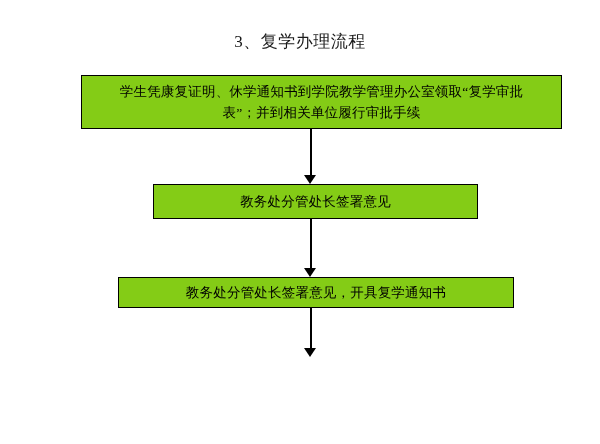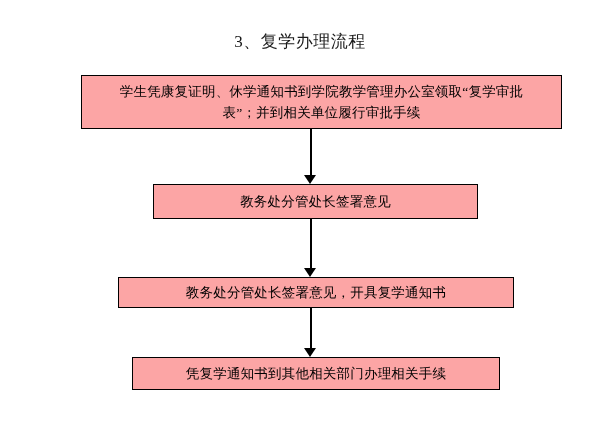--- a/index.html
+++ b/index.html
@@ -33,21 +33,21 @@
     letter-spacing: 0.5px;
     color: #1a1a1a;
     white-space: nowrap;
   }
 
   
   .node {
     position: absolute;
     box-sizing: border-box;
     border: 1.6px solid #000000;
-    background: #fca5a5;
+    background: #84cc16;
     display: flex;
     align-items: center;
     justify-content: center;
     text-align: center;
     font-size: 13.5px;
     line-height: 21px;
     letter-spacing: 0.2px;
     color: #000000;
     padding: 0 22px;
   }
@@ -118,17 +118,14 @@
 
   <div class="node" id="node-3">
     <span class="node-text">教务处分管处长签署意见，开具复学通知书</span>
   </div>
 
   <div class="connector" id="conn-3">
     <div class="stem"></div>
     <div class="head"></div>
   </div>
 
-  <div class="node" id="node-4">
-    <span class="node-text">凭复学通知书到其他相关部门办理相关手续</span>
-  </div>
 
 </div>
 
 </body></html>

